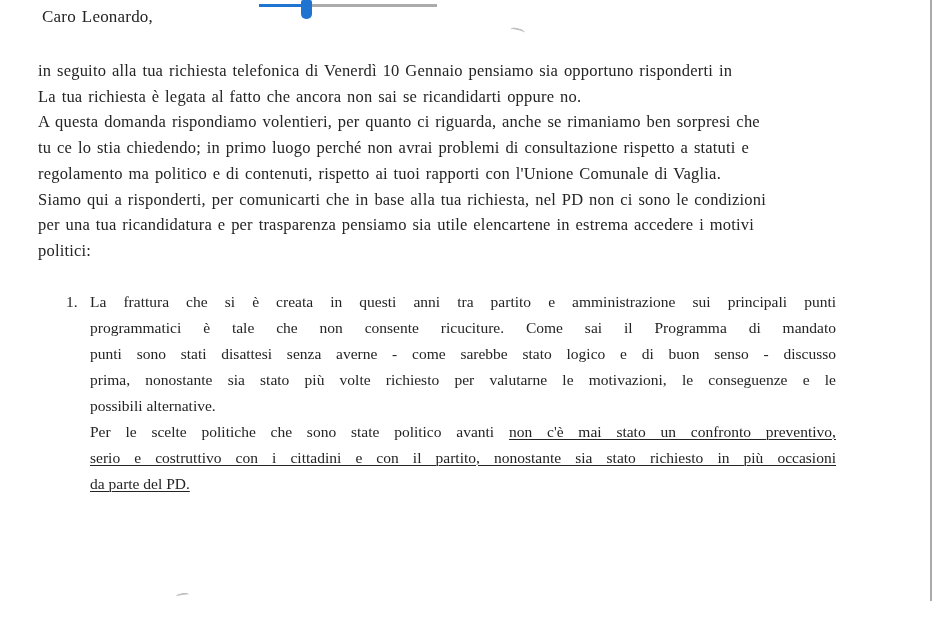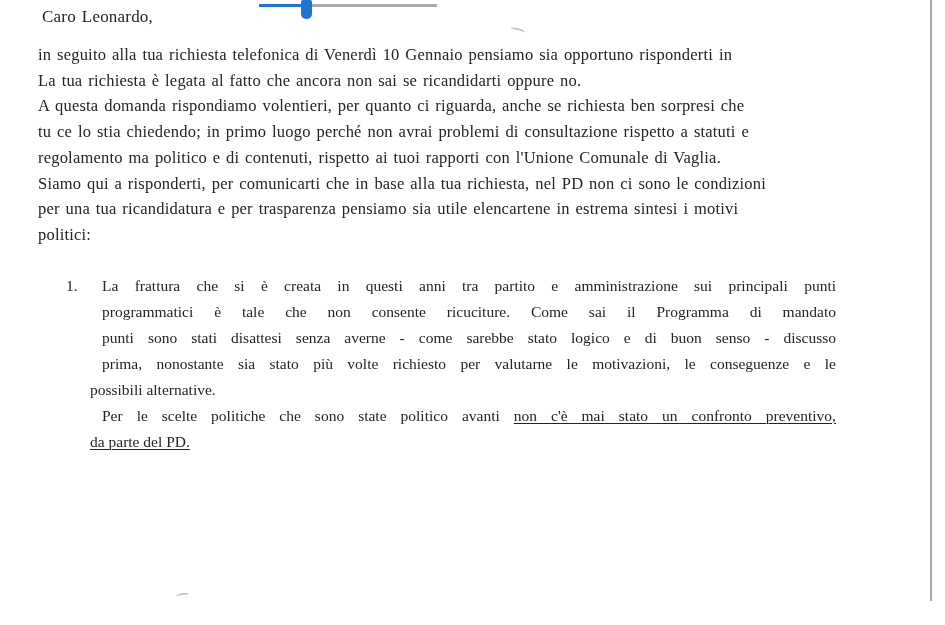--- a/index.html
+++ b/index.html
@@ -19,41 +19,41 @@
   .slider .handle         { position: absolute; left: 301px; top: 0;   width: 11px;  height: 19px;
                             border-radius: 2px 2px 5px 5px; }
 
   
   .salutation {
     position: absolute; left: 42px; top: 4px;
     font-size: 17px; line-height: 25px;
     letter-spacing: 0.2px; word-spacing: 1.5px;
     white-space: nowrap;
   }
-  #letter-body { position: absolute; left: 38px; top: 42px; width: 874px; }
+  #letter-body { position: absolute; left: 38px; top: 58px; width: 874px; }
 
   .para .line {
     font-size: 16.5px; line-height: 25.7px;
     letter-spacing: 0.2px; word-spacing: 1.5px;
     white-space: nowrap;
   }
   .list-item {
     position: relative;
     margin-top: 25px; margin-left: 28px;
     padding-left: 24px; width: 746px;
   }
   .list-item .marker {
     position: absolute; left: 0; top: 0;
     font-size: 15.5px; line-height: 26px;
   }
   .list-item .line {
     font-size: 15.5px; line-height: 26px;
     max-height: 26px; overflow: hidden;
   }
-  .list-item .line.just { text-align: justify; text-align-last: justify; margin-left: 12px; }
+  .list-item .line.just { text-align: justify; text-align-last: justify; }
   .list-item .line.nojust { white-space: nowrap; }
 
   .u { text-decoration: underline; text-underline-offset: 2px; text-decoration-thickness: 1px; }
 
   
   .page-edge {
     position: absolute; left: 930px; top: 0; width: 2px; height: 601px;
   }
 
   
@@ -71,35 +71,36 @@
     <div class="handle" style="background: rgb(30, 116, 208);"></div>
     <div class="track-inactive" style="background: rgb(171, 171, 171);"></div>
   </div>
 
   <div class="salutation">Caro Leonardo,</div>
 
   <div id="letter-body">
       <div class="para">
         <div class="line "><span>in seguito alla tua richiesta telefonica di Venerdì 10 Gennaio pensiamo sia opportuno risponderti in</span></div>
         <div class="line "><span>La tua richiesta è legata al fatto che ancora non sai se ricandidarti oppure no.</span></div>
-        <div class="line "><span>A questa domanda rispondiamo volentieri, per quanto ci riguarda, anche se richiesta ben sorpresi che</span></div>
+        <div class="line "><span>A questa domanda rispondiamo volentieri, per quanto ci riguarda, anche se rimaniamo ben sorpresi che</span></div>
         <div class="line "><span>tu ce lo stia chiedendo; in primo luogo perché non avrai problemi di consultazione rispetto a statuti e</span></div>
         <div class="line "><span>regolamento ma politico e di contenuti, rispetto ai tuoi rapporti con l'Unione Comunale di Vaglia.</span></div>
         <div class="line "><span>Siamo qui a risponderti, per comunicarti che in base alla tua richiesta, nel PD non ci sono le condizioni</span></div>
-        <div class="line "><span>per una tua ricandidatura e per trasparenza pensiamo sia utile elencartene in estrema sintesi i motivi</span></div>
+        <div class="line "><span>per una tua ricandidatura e per trasparenza pensiamo sia utile elencartene in estrema accedere i motivi</span></div>
         <div class="line "><span>politici:</span></div>
       </div>
       <div class="list-item">
         <span class="marker">1.</span>
         <div class="line just"><span>La frattura che si è creata in questi anni tra partito e amministrazione sui principali punti</span></div>
         <div class="line just"><span>programmatici è tale che non consente ricuciture. Come sai il Programma di mandato</span></div>
         <div class="line just"><span>punti sono stati disattesi senza averne - come sarebbe stato logico e di buon senso - discusso</span></div>
         <div class="line just"><span>prima, nonostante sia stato più volte richiesto per valutarne le motivazioni, le conseguenze e le</span></div>
         <div class="line nojust"><span>possibili alternative.</span></div>
         <div class="line just"><span>Per le scelte politiche che sono state politico avanti </span><span class="u">non c'è mai stato un confronto preventivo,</span></div>
+        <div class="line just"><span class="u">serio e costruttivo con i cittadini e con il partito, nonostante sia stato richiesto in più occasioni</span></div>
         <div class="line nojust"><span class="u">da parte del PD.</span></div>
       </div>
     </div>
 
   <div class="page-edge" style="background: rgb(169, 169, 169);"></div>
 
   <div class="artifact a1"></div>
   <div class="artifact a2"></div>
 </div>
 

